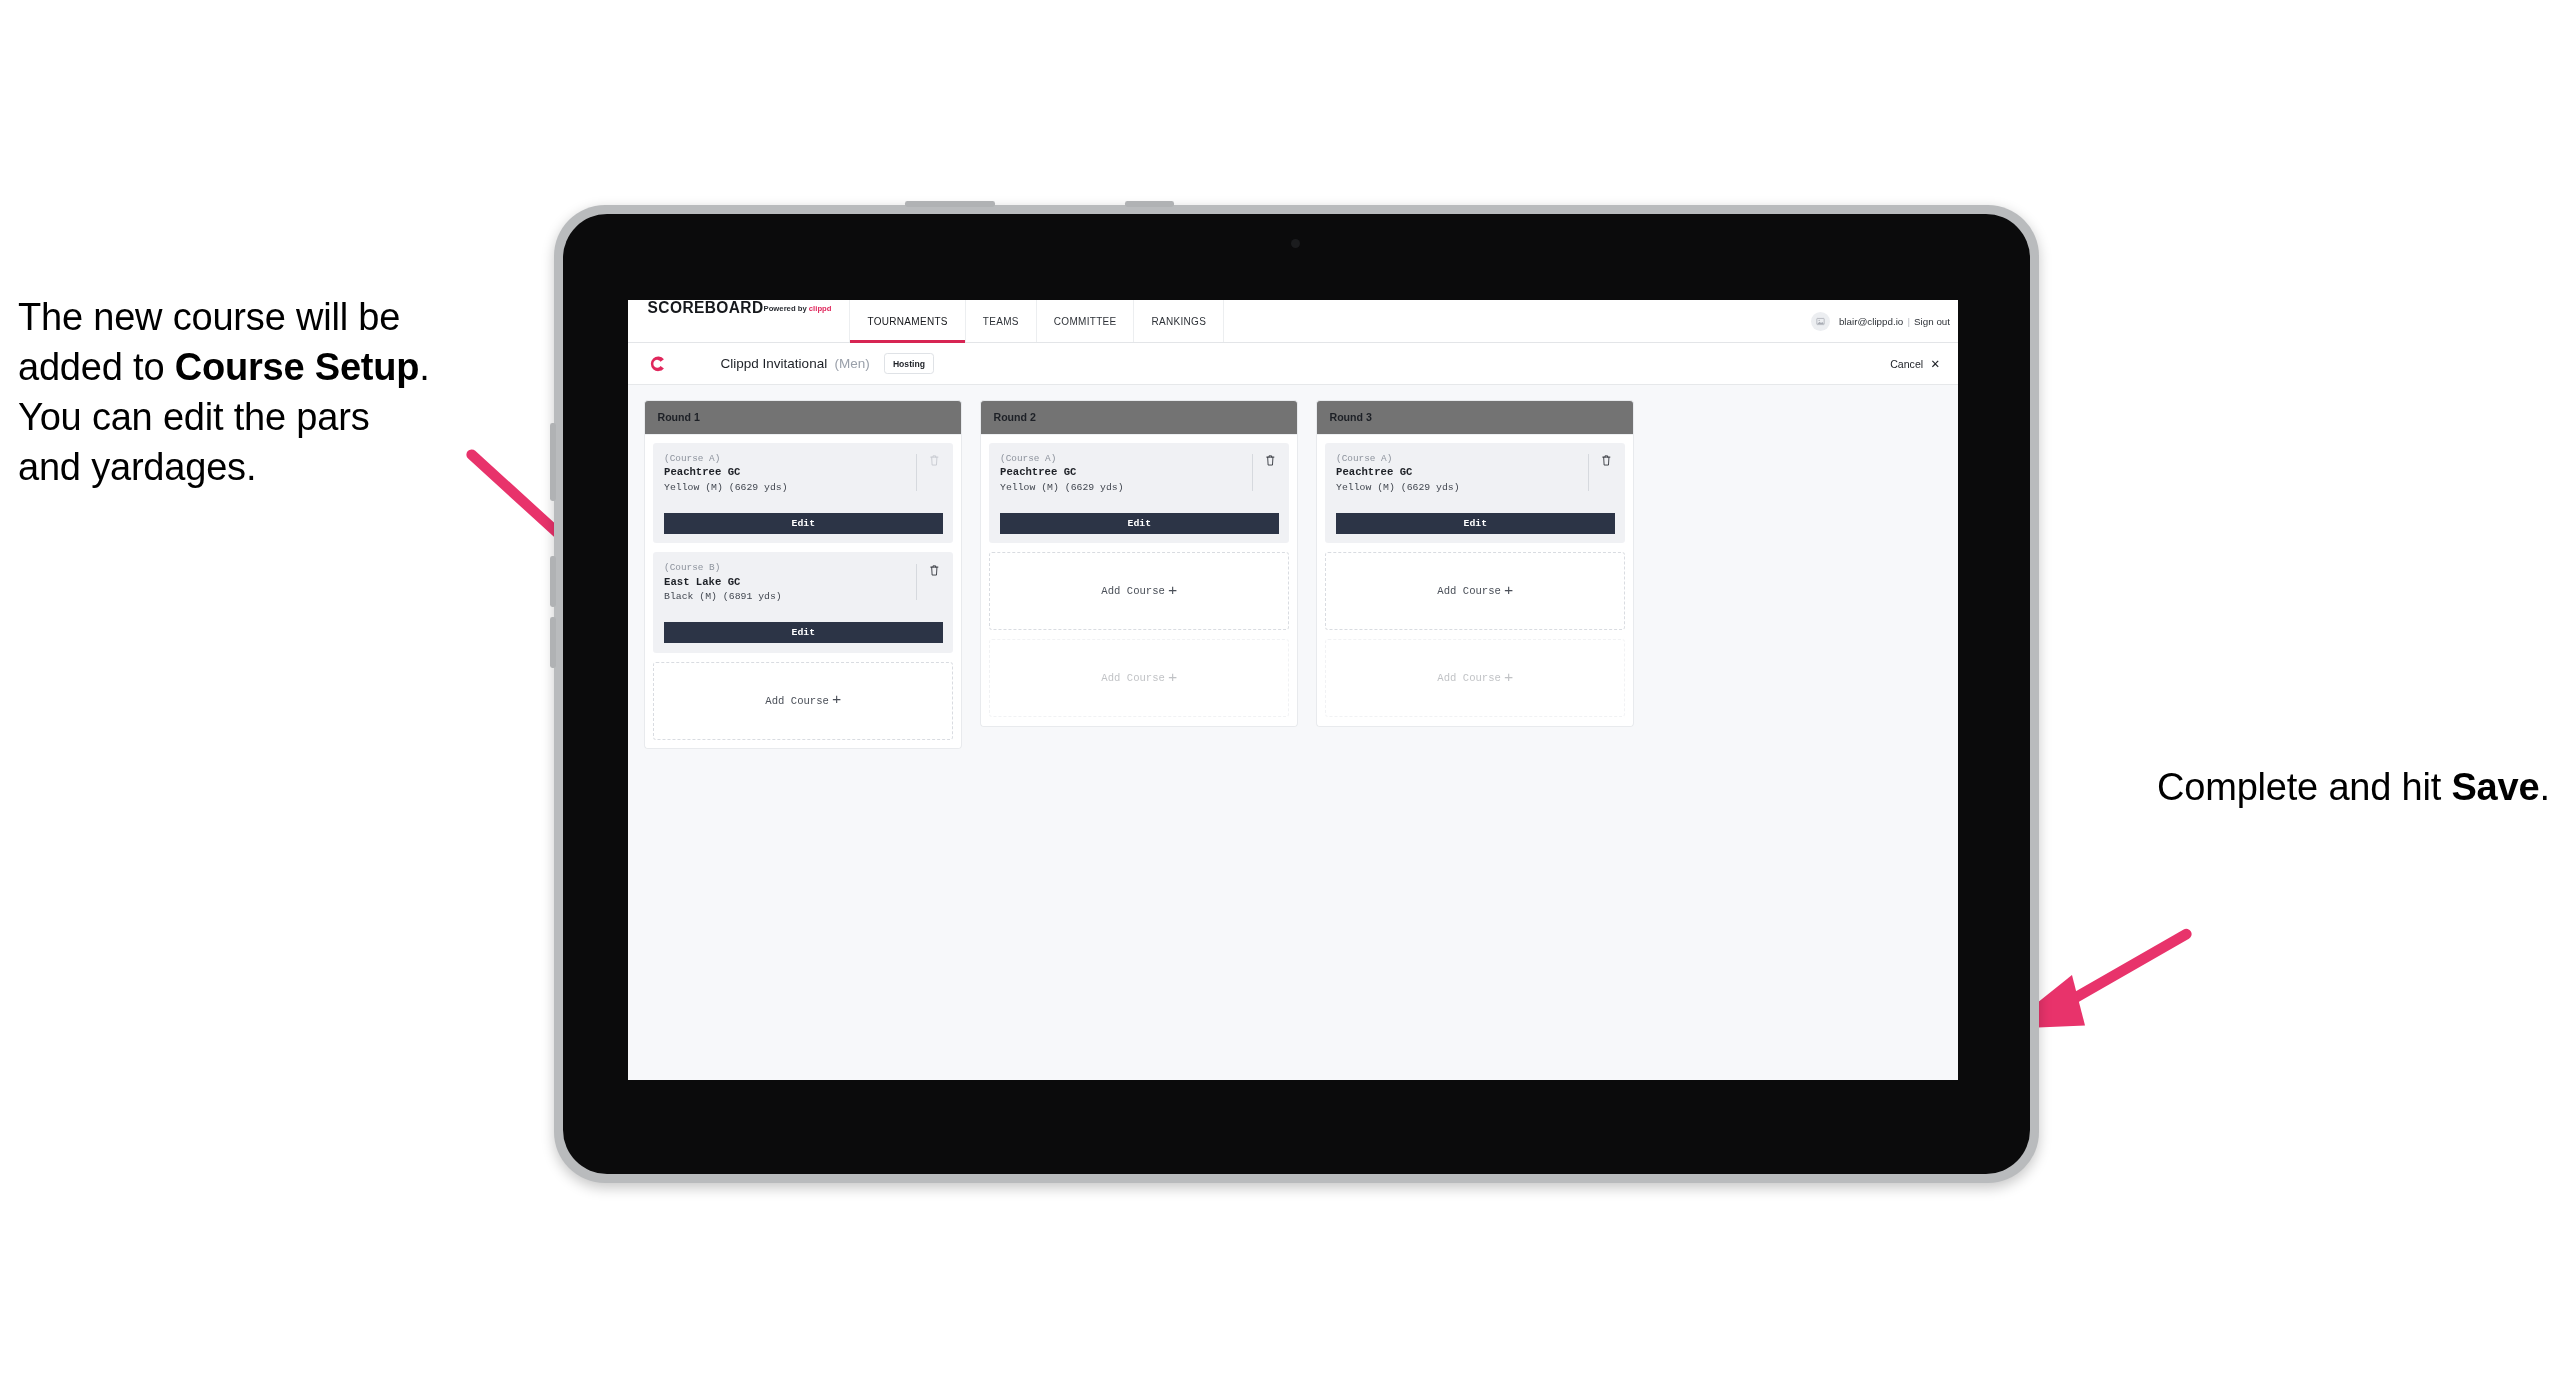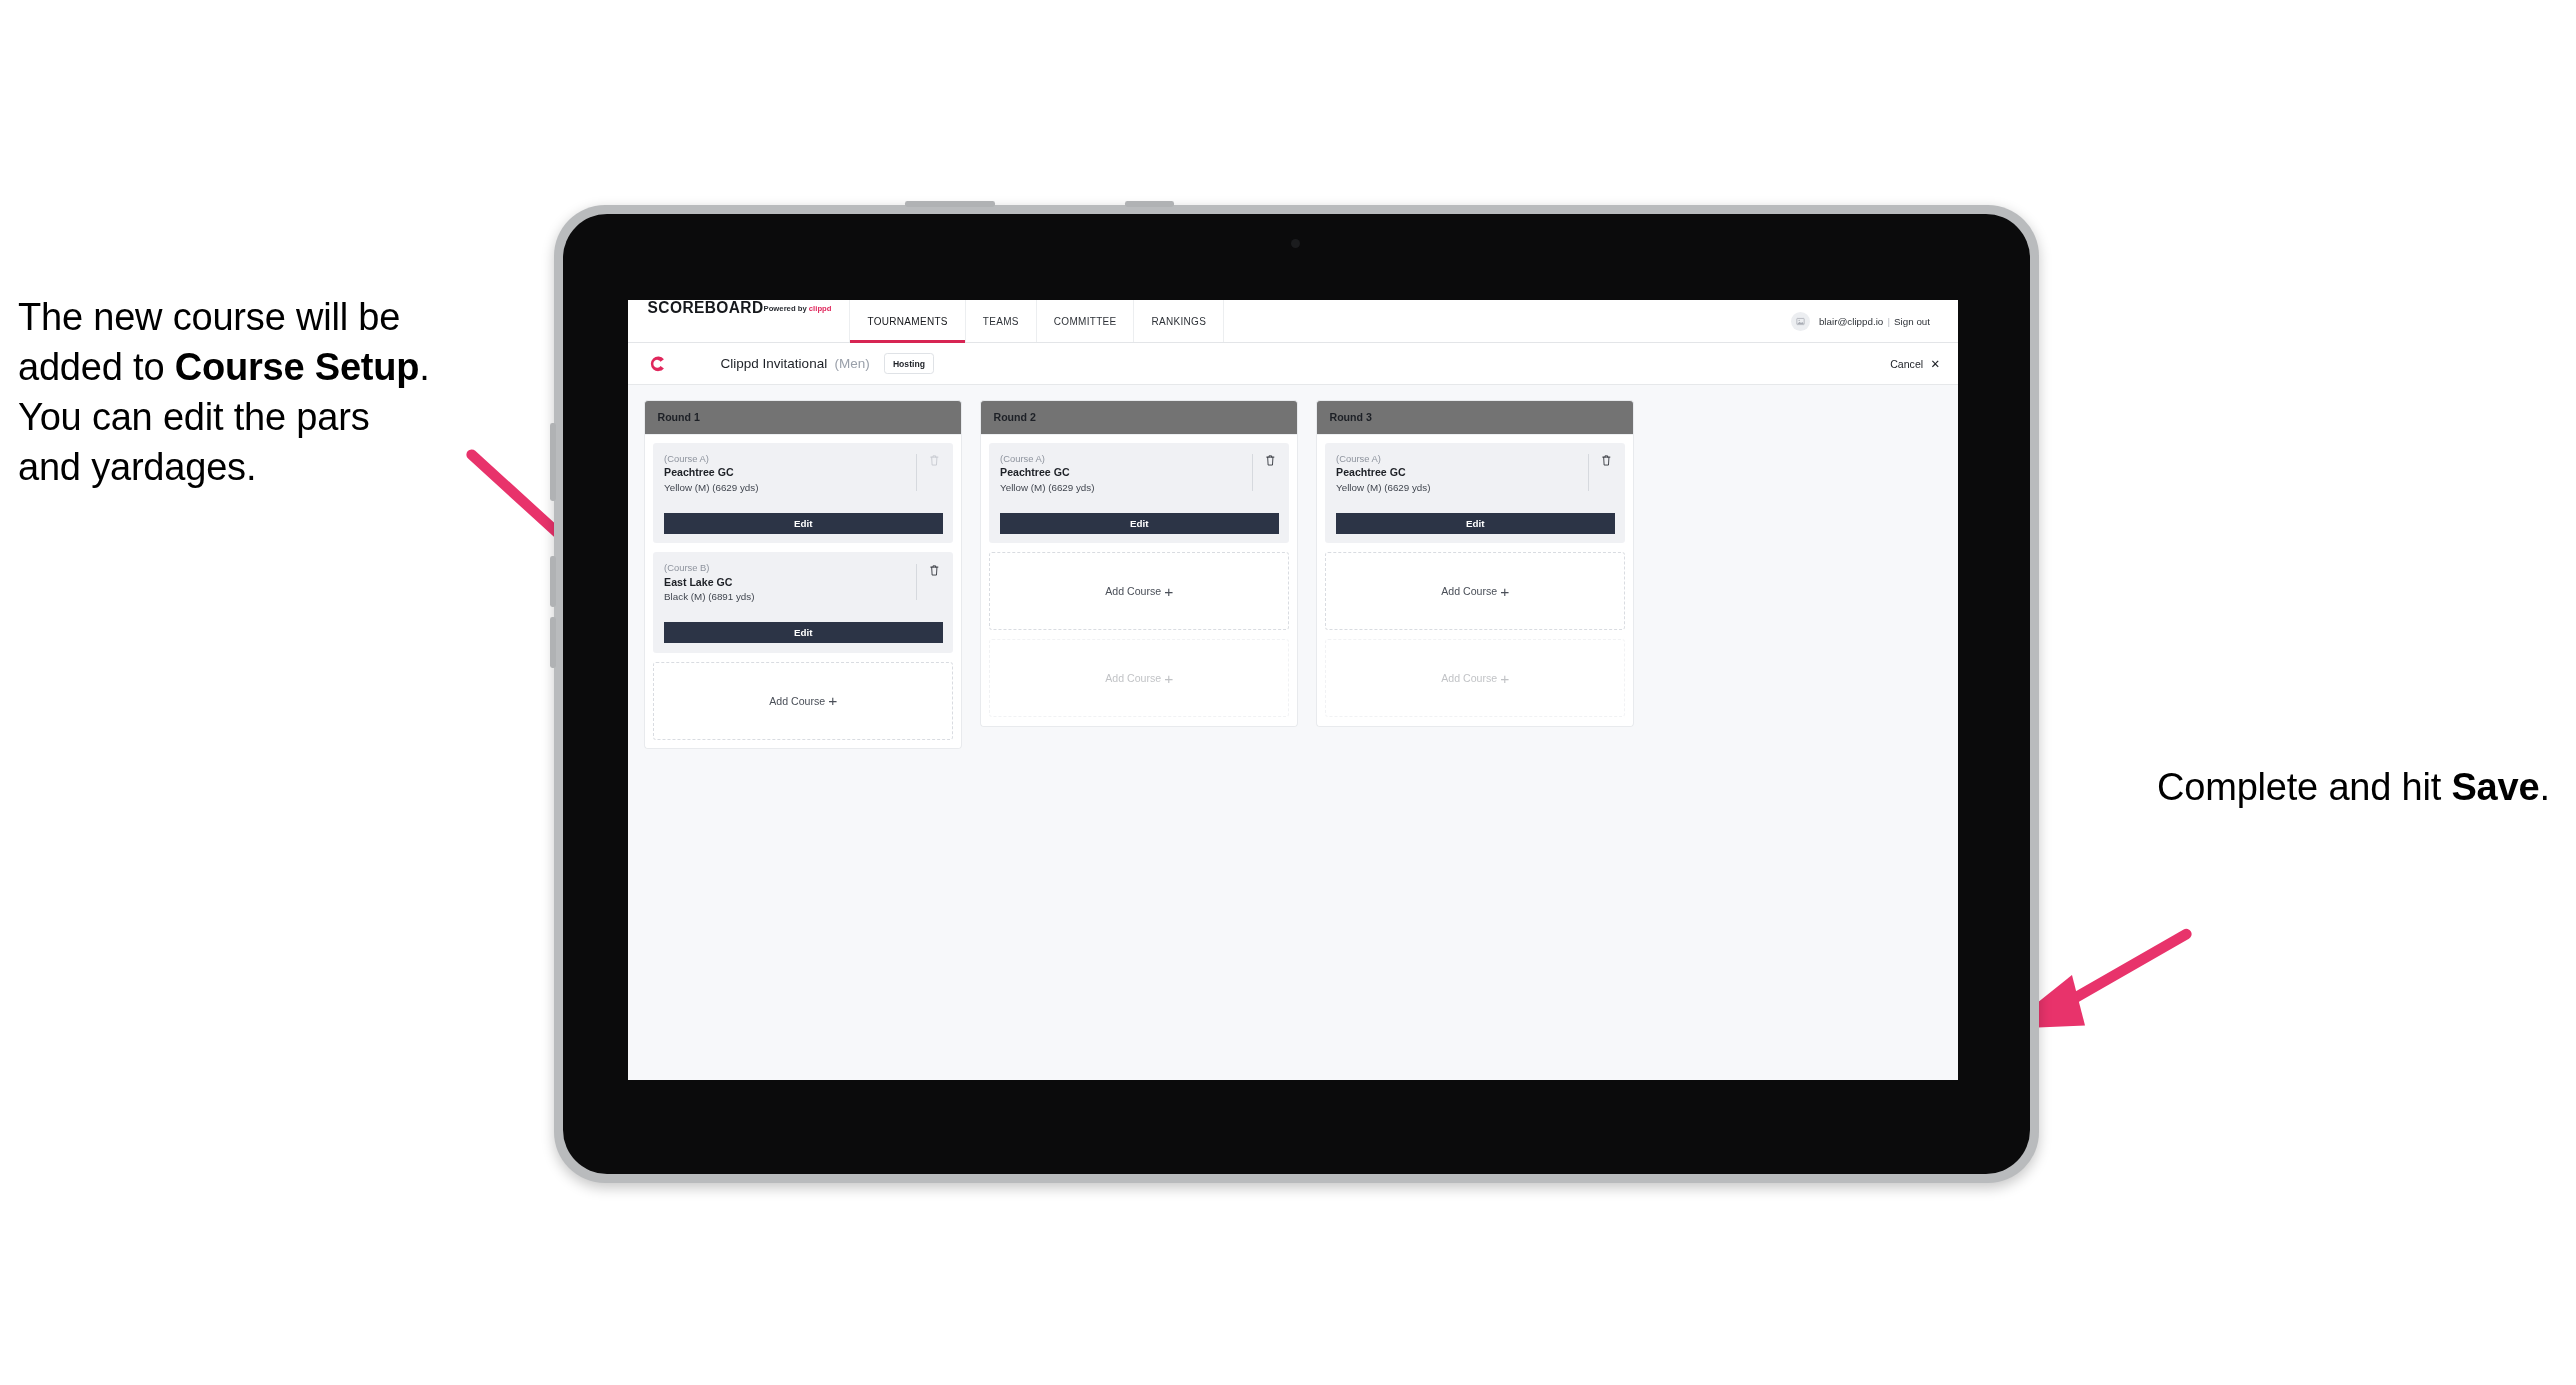--- a/index.html
+++ b/index.html
@@ -84,21 +84,21 @@
     display:flex; align-items:center; padding: 0 17px;
     font-size: 10px; color: #2e3238; letter-spacing: 0.3px;
     border-right: 0.8px solid #eceef0; cursor: pointer; position: relative;
   }
   .topnav .item.active { color:#14161a; }
   .topnav .item.active::after {
     content:""; position:absolute; left:0; right:0; bottom:-0.8px; height: 2.4px;
     background: #d72553;
   }
   .topbar-spacer { flex: 1; }
-  .userbox { display:flex; align-items:center; gap: 9px; padding-right: 28px; }
+  .userbox { display:flex; align-items:center; gap: 9px; padding-right: 8px; }
   .avatar {
     width: 19px; height: 19px; border-radius: 50%; background: #eceef1;
     display:flex; align-items:center; justify-content:center; color:#a9adb5;
   }
   .usertext { font-size: 9.8px; color: #2e3238; }
   .usertext .sep { color:#b9bcc2; margin: 0 4.1px; }
   .signout { cursor:pointer; }
 
   
   .tourbar {
@@ -133,21 +133,21 @@
   
   .content { padding: 14.7px 16.3px; display: flex; gap: 18px; align-items: flex-start; }
   .column { width: 318px; }
   .col-head {
     background:#737373; border:0.8px solid #e8eaed; border-bottom:none;
     border-radius: 4.1px 4.1px 0 0; padding: 10.6px 12.2px;
     font-size: 10.6px; font-weight: 700; color:#1d2026;
   }
   .col-body {
     background:#ffffff; border:0.8px solid #e8eaed; border-top:0.8px solid #eef0f2;
-    border-radius: 0 0 4.1px 4.1px; padding: 8.2px; display:flex; flex-direction:column; gap: 9px;
+    border-radius: 0 0 4.1px 4.1px; padding: 8.2px; display:flex; flex-direction:column; gap: 9px; font-family: Liberation Mono, monospace;
   }
 
   .course-card {
     background:#f0f1f4; border-radius: 3.3px; padding: 9.8px 10.6px 9.8px 10.6px;
   }
   .cc-top { display:flex; align-items:flex-start; }
   .cc-info { flex: 1; }
   .cc-label { font-size: 9.4px; color:#8d939d; margin-bottom: 2.4px; }
   .cc-name { font-size: 10.6px; font-weight: 700; color:#1d2026; margin-bottom: 3.3px; }
   .cc-tee { font-size: 9.8px; color:#41464f; }

